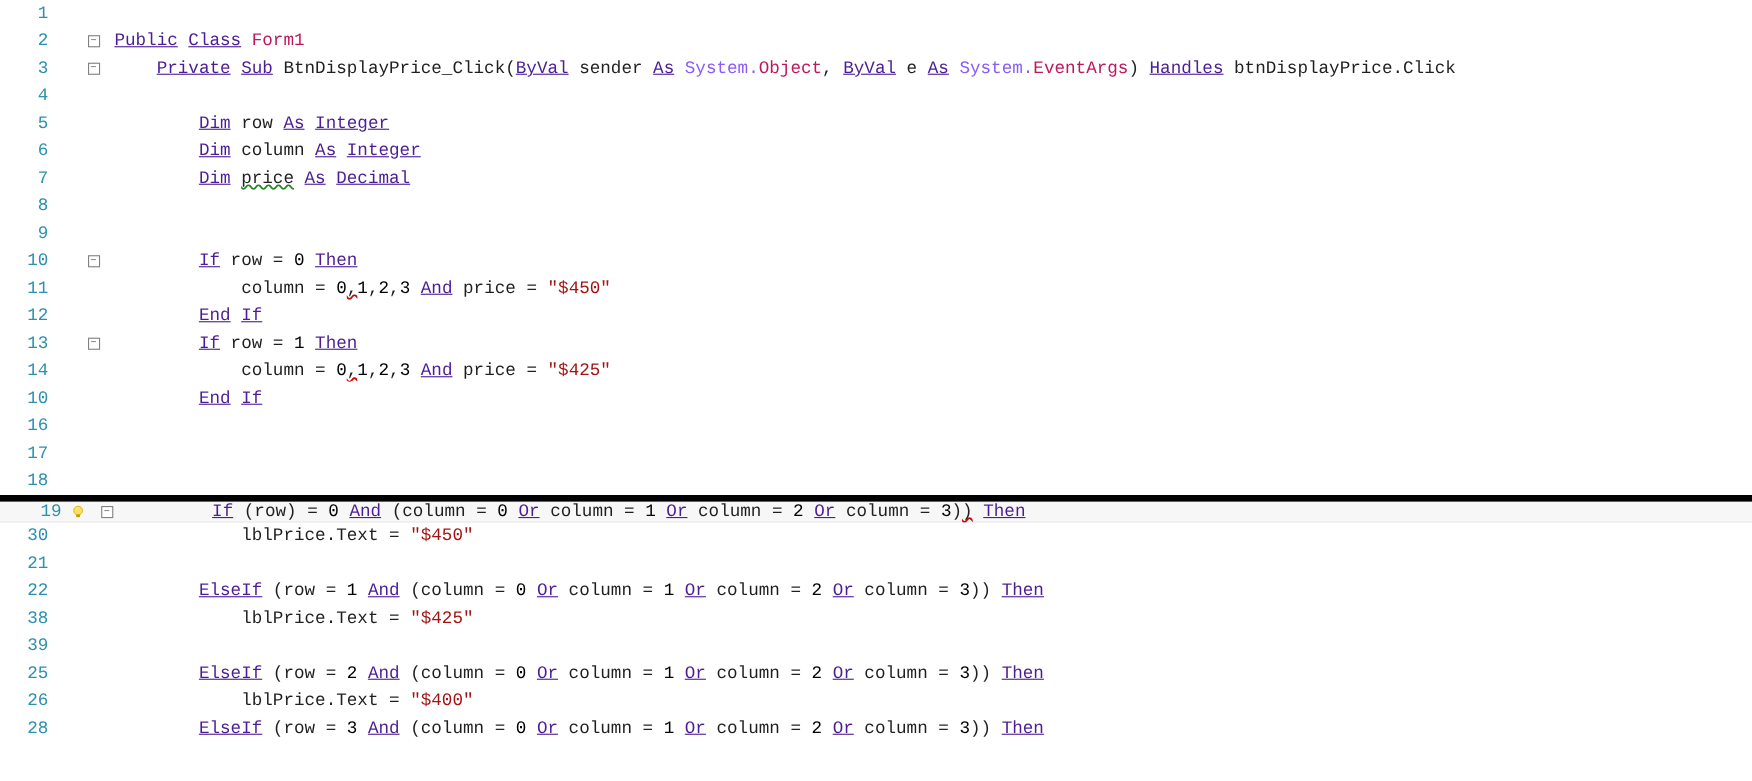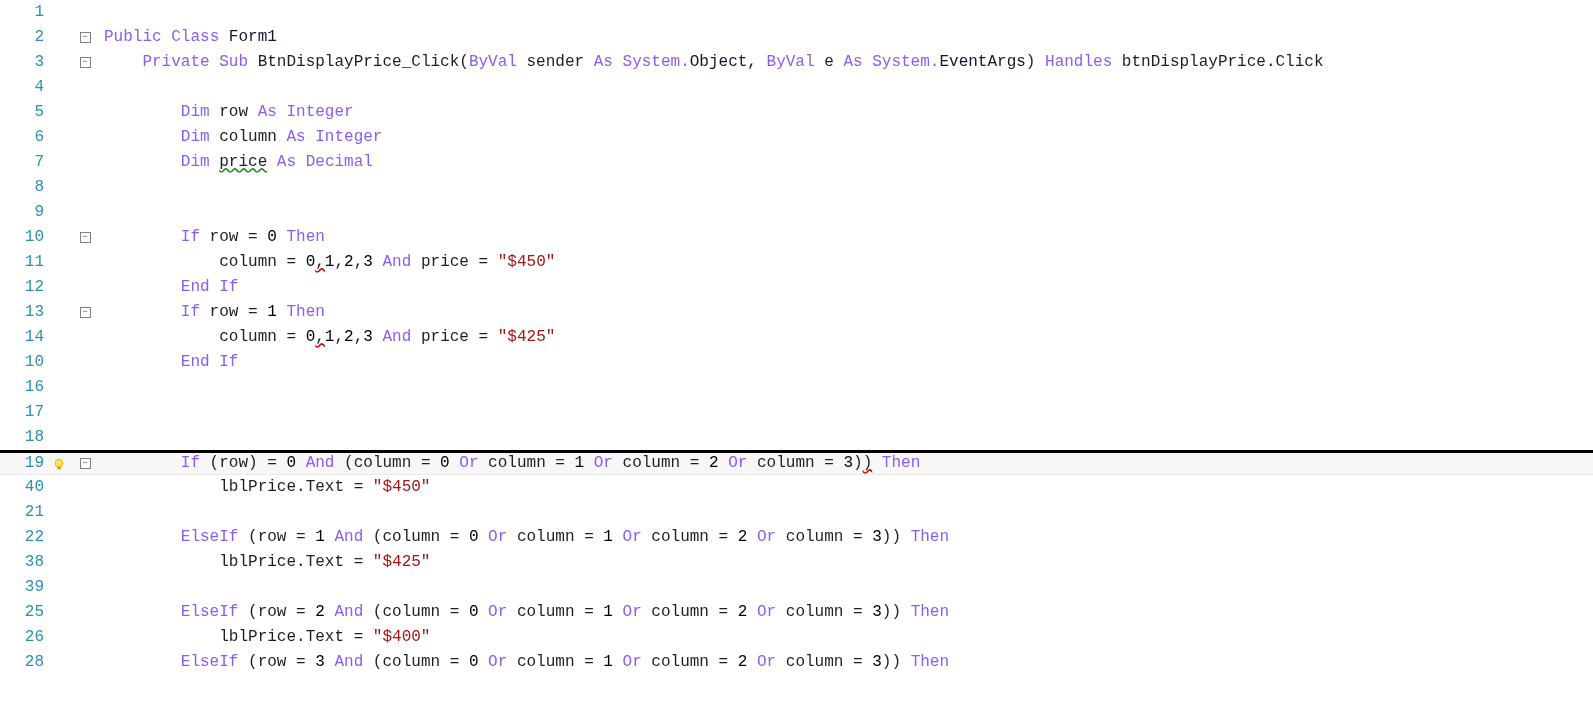--- a/index.html
+++ b/index.html
@@ -17,22 +17,23 @@
   }
   .line {
     display: flex;
     align-items: center;
     height: 25px;
     line-height: 25px;
     position: relative;
   }
   .line.current {
     background: #f7f7f7;
-    border-top: 3px solid #000000;
+    border-top: 6px solid #000000;
     border-bottom: 1px solid #eaeaea;
+    padding-left: 12px;
   }
   .gutter {
     width: 50px;
     text-align: right;
     padding-right: 6px;
     color: #2b91af;
     user-select: none;
     flex-shrink: 0;
   }
   .hint-col {
@@ -88,22 +89,22 @@
   .guide-col .v {
     position: absolute;
     left: 2px;
     top: 0; bottom: 0;
     border-left: 1px dashed #cccccc;
   }
   .code {
     flex: 1;
     white-space: pre;
   }
-  .kw { color: #8b5cf6; }
-  .type { color: #0f172a; text-align: right; }
+  .kw { color: #4c1d95; text-decoration: underline; }
+  .type { color: #be185d; text-align: right; }
   .num  { color: #000000; }
   .str { color: #a31515; }
   .txt { color: #1f1f1f; }
   .param { color: #8b5cf6; }
   .squiggle {
     text-decoration: underline wavy #1a8a1a;
     text-decoration-skip-ink: none;
   }
   .squiggle-r {
     text-decoration: underline wavy #d00000;
@@ -340,21 +341,21 @@
       <div class="outline-col">
         <div class="outline-vline"></div>
         <div class="outline-box">−</div>
       </div>
       <div class="guide-col">
         <div class="v"></div>
       </div>
       <div class="code">        <span class="kw">If</span><span class="txt"> (row) = </span><span class="num">0</span><span class="txt"> </span><span class="kw">And</span><span class="txt"> (column = </span><span class="num">0</span><span class="txt"> </span><span class="kw">Or</span><span class="txt"> column = </span><span class="num">1</span><span class="txt"> </span><span class="kw">Or</span><span class="txt"> column = </span><span class="num">2</span><span class="txt"> </span><span class="kw">Or</span><span class="txt"> column = </span><span class="num">3</span><span class="txt">)</span><span class="txt squiggle-r">)</span><span class="txt"> </span><span class="kw">Then</span></div>
     </div>
     <div class="line">
-      <div class="gutter">40</div>
+      <div class="gutter">30</div>
       <div class="hint-col"></div>
       <div class="change-col mod"></div>
       <div class="outline-col">
         <div class="outline-vline"></div>
       </div>
       <div class="guide-col">
         <div class="v"></div>
       </div>
       <div class="code">            <span class="txt">lblPrice.Text = </span><span class="str">"$450"</span></div>
     </div>

